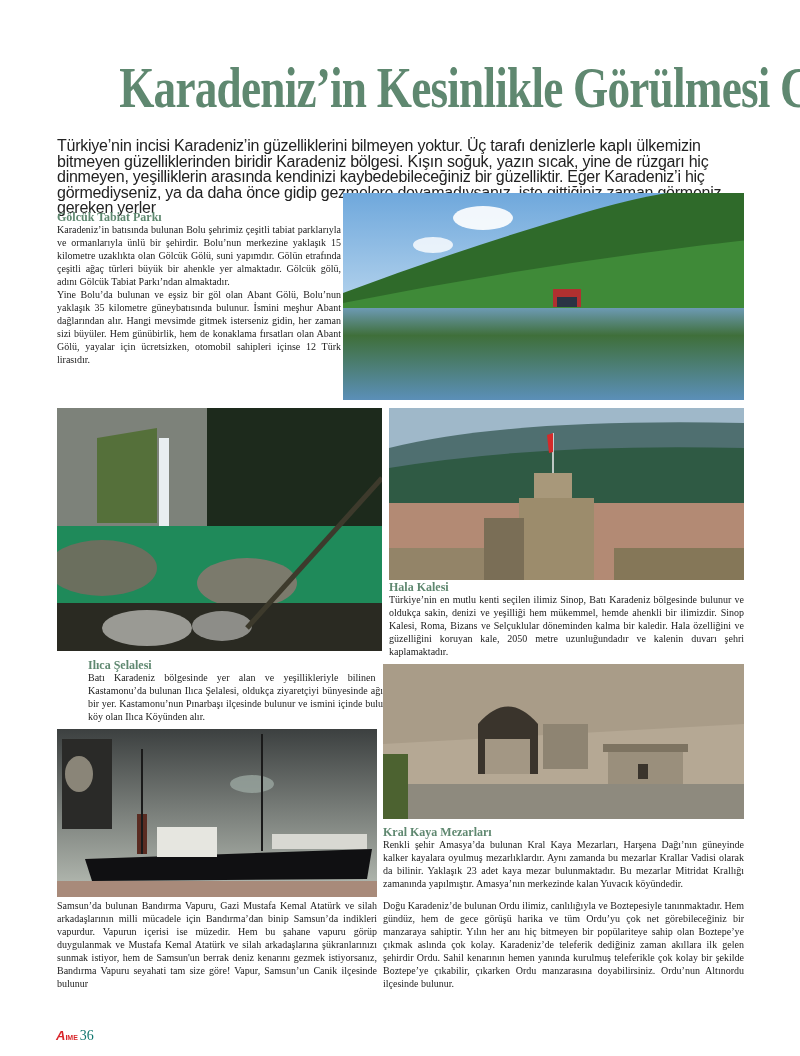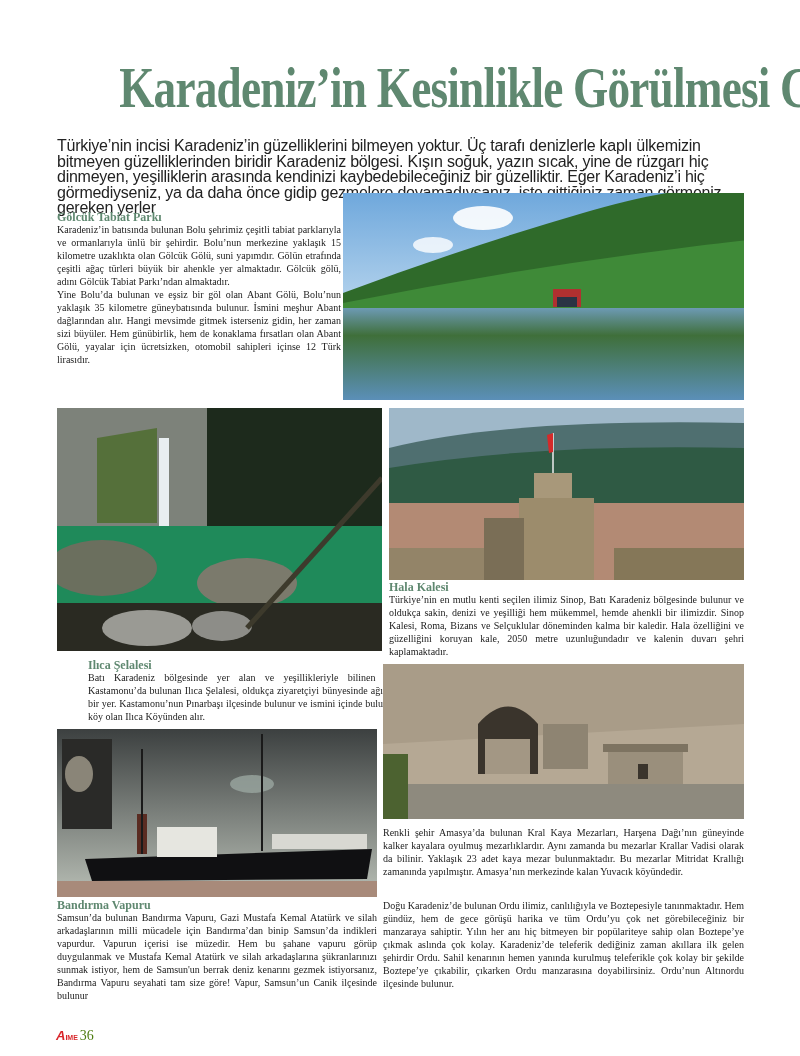--- a/index.html
+++ b/index.html
@@ -7,21 +7,21 @@
   .abs{position:absolute;}
   .title{left:40px;top:44px;width:720px;height:90px;text-align:center;font-family:"Liberation Serif",serif;font-weight:bold;color:#5f8870;font-size:58px;line-height:88px;letter-spacing:-1px;transform:scaleX(0.78);transform-origin:center;white-space:nowrap;}
   .intro{left:57px;top:138px;width:690px;font-family:Liberation Sans, sans-serif;font-size:16px;line-height:15.5px;color:#222;letter-spacing:-0.25px;}
   .sec-h{font-family:"Liberation Serif",serif;font-weight:bold;color:#5f8870;font-size:12px;line-height:12px;}
   .sec-p{font-family:"Liberation Serif",serif;font-size:10px;line-height:13px;color:#1b1b1b;text-align:justify;}
   .photo{overflow:hidden;}
   svg{display:block;}
   .logo{left:56px;top:1026px;width:60px;height:18px;}
   .logo .mark{font-family:"Liberation Sans",sans-serif;font-weight:bold;font-style:italic;color:#d9262b;font-size:13px;}
   .logo .small{font-family:"Liberation Sans",sans-serif;font-weight:bold;color:#d9262b;font-size:7px;}
-  .logo .page{font-family:"Liberation Serif",serif;color:#4d7c0f;font-size:14px;margin-left:2px;}
+  .logo .page{font-family:"Liberation Serif",serif;color:#0f766e;font-size:14px;margin-left:2px;}
 </style>
 </head>
 <body>
 
 <div class="abs title">Karadeniz’in Kesinlikle Görülmesi Gereken Yerleri</div>
 <div class="abs intro">Türkiye’nin incisi Karadeniz’in güzelliklerini bilmeyen yoktur. Üç tarafı denizlerle kaplı ülkemizin bitmeyen güzelliklerinden biridir Karadeniz bölgesi. Kışın soğuk, yazın sıcak, yine de rüzgarı hiç dinmeyen, yeşilliklerin arasında kendinizi kaybedebileceğiniz bir güzelliktir. Eğer Karadeniz’i hiç görmediyseniz, ya da daha önce gidip gezmelere doyamadıysanız, işte gittiğiniz zaman görmeniz gereken yerler</div>
 
 <div class="abs" style="left:57px;top:211px;width:284px;">
   <div class="sec-h">Gölcük Tabiat Parkı</div>
   <div class="sec-p">Karadeniz’in batısında bulunan Bolu şehrimiz çeşitli tabiat parklarıyla ve ormanlarıyla ünlü bir şehirdir. Bolu’nun merkezine yaklaşık 15 kilometre uzaklıkta olan Gölcük Gölü, suni yapımdır. Gölün etrafında çeşitli ağaç türleri büyük bir ahenkle yer almaktadır. Gölcük gölü, adını Gölcük Tabiat Parkı’ndan almaktadır.</div>
@@ -103,20 +103,21 @@
     <rect x="160" y="60" width="45" height="45" fill="#8e8472"></rect>
     <rect x="225" y="85" width="75" height="45" fill="#9a8f7c"></rect>
     <rect x="220" y="80" width="85" height="8" fill="#7d7361"></rect>
     <rect x="255" y="100" width="10" height="15" fill="#3a342c"></rect>
     <rect y="120" width="361" height="35" fill="#8e8a7e"></rect>
     <rect x="0" y="90" width="25" height="65" fill="#4c6230"></rect>
   </svg>
 </div>
 
 <div class="abs" style="left:383px;top:826px;width:361px;">
+  <div class="sec-h">Kral Kaya Mezarları</div>
   <div class="sec-p">Renkli şehir Amasya’da bulunan Kral Kaya Mezarları, Harşena Dağı’nın güneyinde kalker kayalara oyulmuş mezarlıklardır. Aynı zamanda bu mezarlar Krallar Vadisi olarak da bilinir. Yaklaşık 23 adet kaya mezar bulunmaktadır. Bu mezarlar Mitridat Krallığı zamanında yapılmıştır. Amasya’nın merkezinde kalan Yuvacık köyündedir.</div>
 </div>
 
 <div class="abs photo" style="left:57px;top:729px;width:320px;height:168px;">
   <svg width="320" height="168" viewBox="0 0 320 168">
     <defs>
       <linearGradient id="sky3" x1="0" y1="0" x2="0" y2="1">
           <stop offset="0" stop-color="#3c4040"></stop>
           <stop offset="1" stop-color="#b9bfb6"></stop>
         </linearGradient>
@@ -129,21 +130,20 @@
     <rect x="100" y="98" width="60" height="30" fill="#e6e6e0"></rect>
     <rect x="80" y="85" width="10" height="40" fill="#5a2c22"></rect>
     <line x1="85" y1="20" x2="85" y2="125" stroke="#1a1a1a" stroke-width="2"></line>
     <line x1="205" y1="5" x2="205" y2="122" stroke="#1a1a1a" stroke-width="2"></line>
     <rect x="215" y="105" width="95" height="15" fill="#d8d8d2"></rect>
     <rect y="152" width="320" height="16" fill="#a88a7a"></rect>
   </svg>
 </div>
 
 <div class="abs" style="left:57px;top:899px;width:320px;">
-  <div class="sec-h">Bandırma Vapuru</div>
   <div class="sec-p">Samsun’da bulunan Bandırma Vapuru, Gazi Mustafa Kemal Atatürk ve silah arkadaşlarının milli mücadele için Bandırma’dan binip Samsun’da indikleri vapurdur. Vapurun içerisi ise müzedir. Hem bu şahane vapuru görüp duygulanmak ve Mustafa Kemal Atatürk ve silah arkadaşlarına şükranlarınızı sunmak istiyor, hem de Samsun'un berrak deniz kenarını gezmek istiyorsanız, Bandırma Vapuru seyahati tam size göre! Vapur, Samsun’un Canik ilçesinde bulunur</div>
 </div>
 
 <div class="abs" style="left:383px;top:899px;width:361px;">
   <div class="sec-p">Doğu Karadeniz’de bulunan Ordu ilimiz, canlılığıyla ve Boztepesiyle tanınmaktadır. Hem gündüz, hem de gece görüşü harika ve tüm Ordu’yu çok net görebileceğiniz bir manzaraya sahiptir. Yılın her anı hiç bitmeyen bir popülariteye sahip olan Boztepe’ye çıkmak aslında çok kolay. Karadeniz’de teleferik dediğiniz zaman akıllara ilk gelen şehirdir Ordu. Sahil kenarının hemen yanında kurulmuş teleferikle çok kolay bir şekilde Boztepe’ye çıkabilir, çıkarken Ordu manzarasına doyabilirsiniz. Ordu’nun Altınordu ilçesinde bulunur.</div>
 </div>
 
 <div class="abs logo">
   <span class="mark">A</span><span class="small">IME</span><span class="page">36</span>
 </div>

